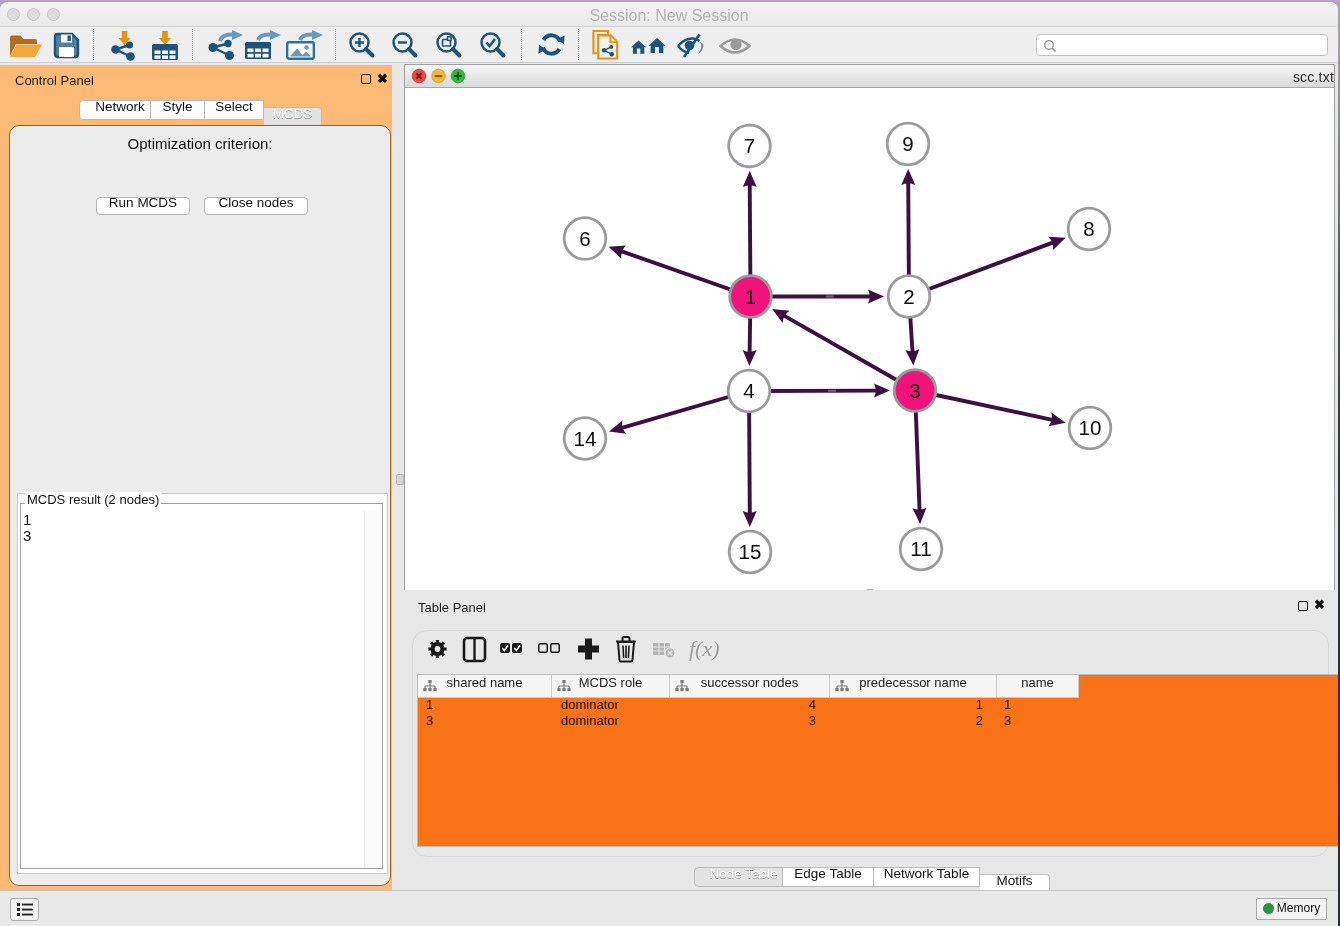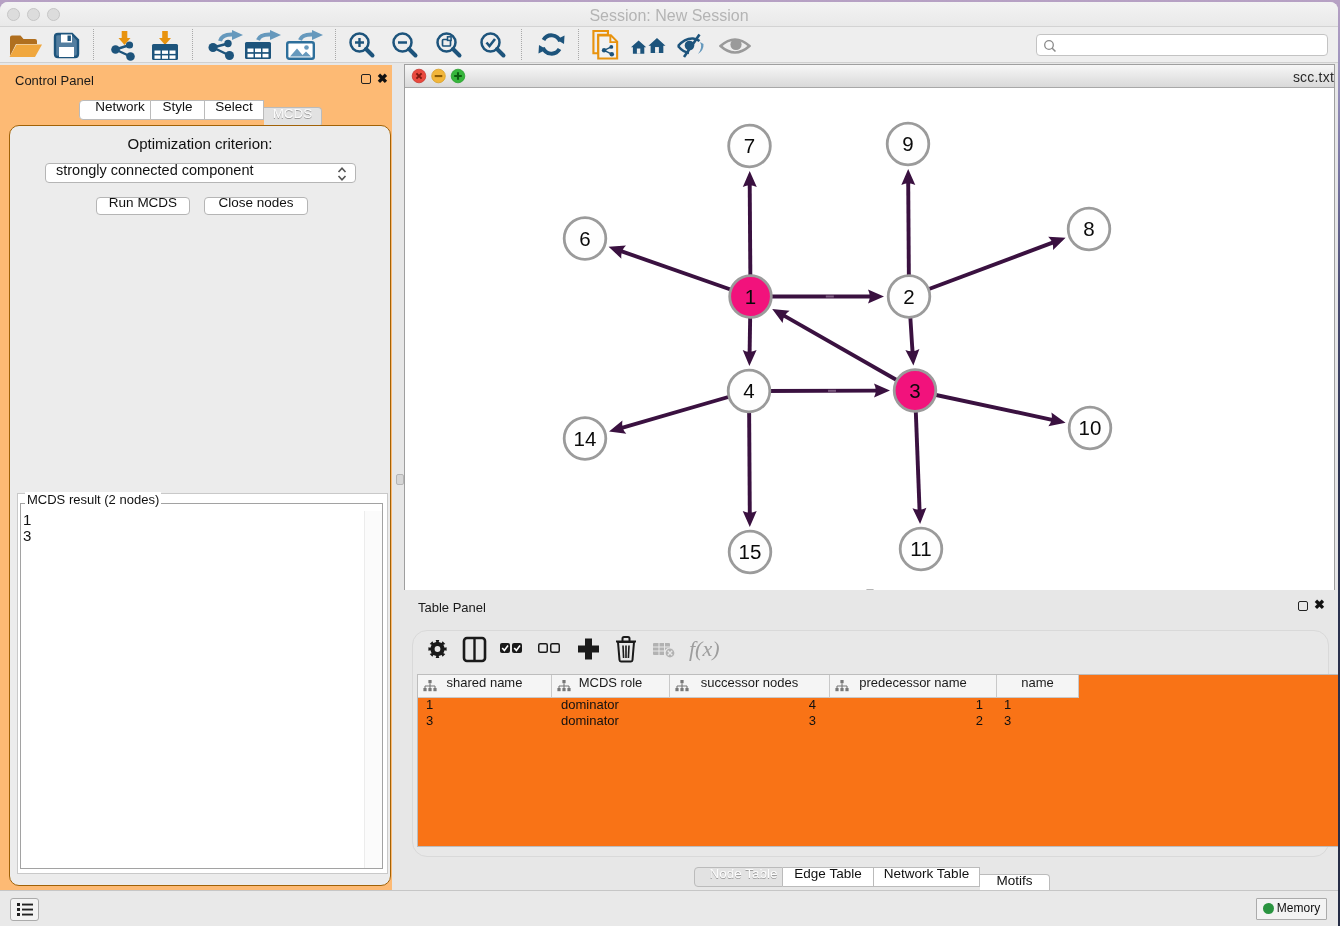--- a/index.html
+++ b/index.html
@@ -194,26 +194,20 @@
     <div class="hbtn-sq" style="left:361px"></div>
     <div class="hbtn-x" style="left:377px">✖</div>
     <div class="tabs" style="left:79px; top:35px;">
       <div class="tab first" style="left:0; width:72px">Network</div>
       <div class="tab" style="left:72px; width:54px">Style</div>
       <div class="tab" style="left:126px; width:59px">Select</div>
       <div class="tab last sel" style="left:185px; width:58px">MCDS</div>
     </div>
     <div id="cpbody">
       <div style="position:absolute; left:0; top:9px; width:100%; text-align:center; font-size:15px; color:#111;">Optimization criterion:</div>
-      <div style="position:absolute; left:35px; top:37px; width:311px; height:20px; background:#fff; border:1px solid #b5b5b5; border-radius:4px; font-size:14.5px; line-height:12px; padding-top:0; padding-left:10px; color:#111;">strongly connected component
-        <svg style="position:absolute; right:8px; top:3px;" width="10" height="14" viewBox="0 0 10 14">
-            <path d="M1.5 5 L5 1.2 L8.5 5" fill="none" stroke="#555" stroke-width="1.6"></path>
-            <path d="M1.5 9 L5 12.8 L8.5 9" fill="none" stroke="#555" stroke-width="1.6"></path>
-          </svg>
-      </div>
       <div style="position:absolute; left:86px; top:71px; width:94px; height:18px; background:#fff; border:1px solid #b5b5b5; border-radius:4px; font-size:13.5px; text-align:center; line-height:9px; padding-top:0; color:#111;">Run MCDS</div>
       <div style="position:absolute; left:194px; top:71px; width:104px; height:18px; background:#fff; border:1px solid #b5b5b5; border-radius:4px; font-size:13.5px; text-align:center; line-height:9px; padding-top:0; color:#111;">Close nodes</div>
       <div style="position:absolute; left:7px; top:367px; width:371px; height:381px; background:#fff; border:1px solid #c9c9c9;"></div>
       <div style="position:absolute; left:10px; top:377px; width:363px; height:366px; border:1px solid #a2a2a2;"></div>
       <div style="position:absolute; left:354px; top:385px; width:18px; height:357px; background:#fbfbfb; border-left:1px solid #ececec;"></div>
       <div style="position:absolute; left:15px; top:366px; background:#fff; padding:0 2px; font-size:13px; color:#111;">MCDS result (2 nodes)</div>
       <div style="position:absolute; left:13px; top:386px; font-size:15px; color:#111; line-height:15.6px;">1<br>3</div>
     </div>
   </div>
   <div id="vknob" style="position:absolute; left:396px; top:472px; width:8px; height:11px; background:#d6d6d6; border:1px solid #b5b5b5; border-radius:2px;"></div>

